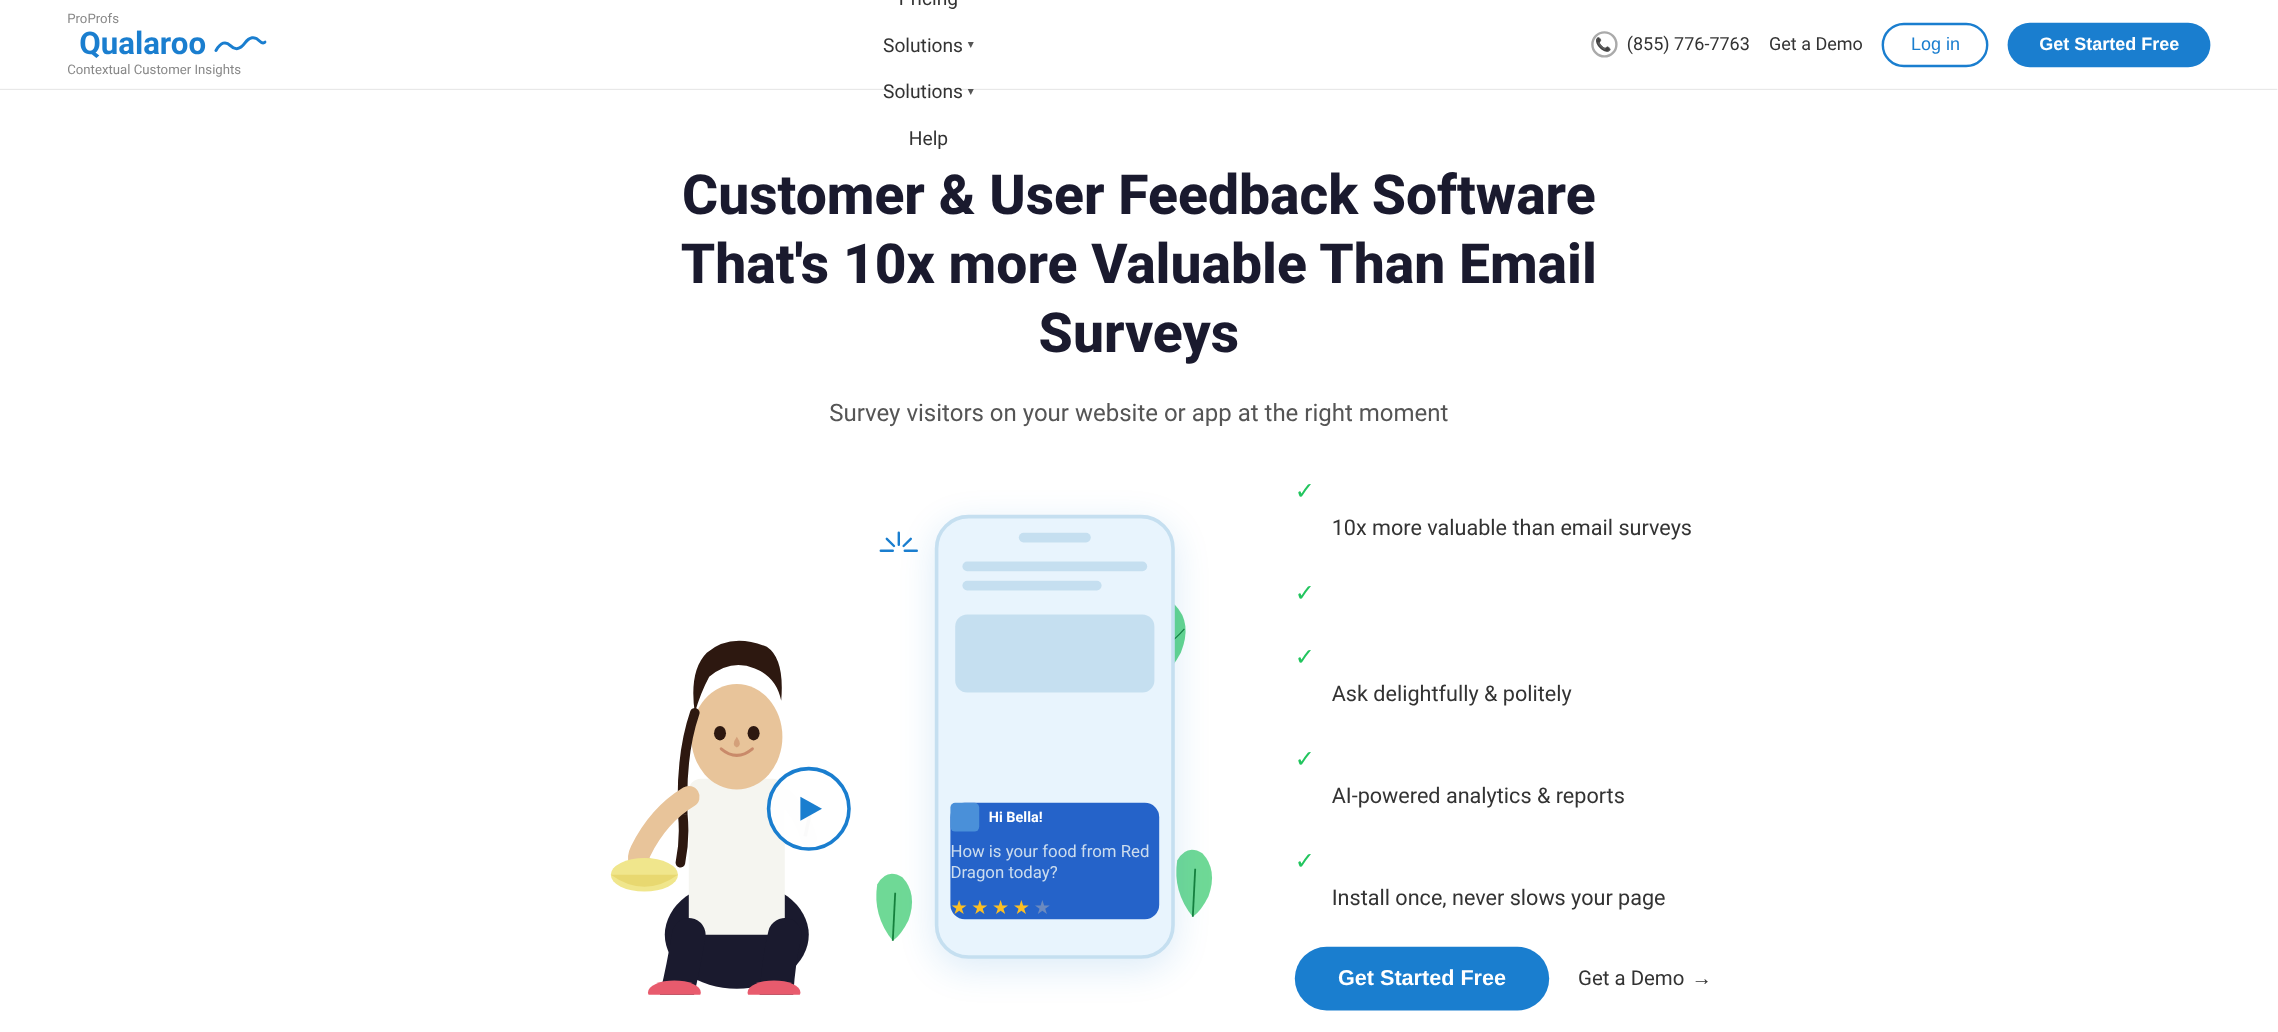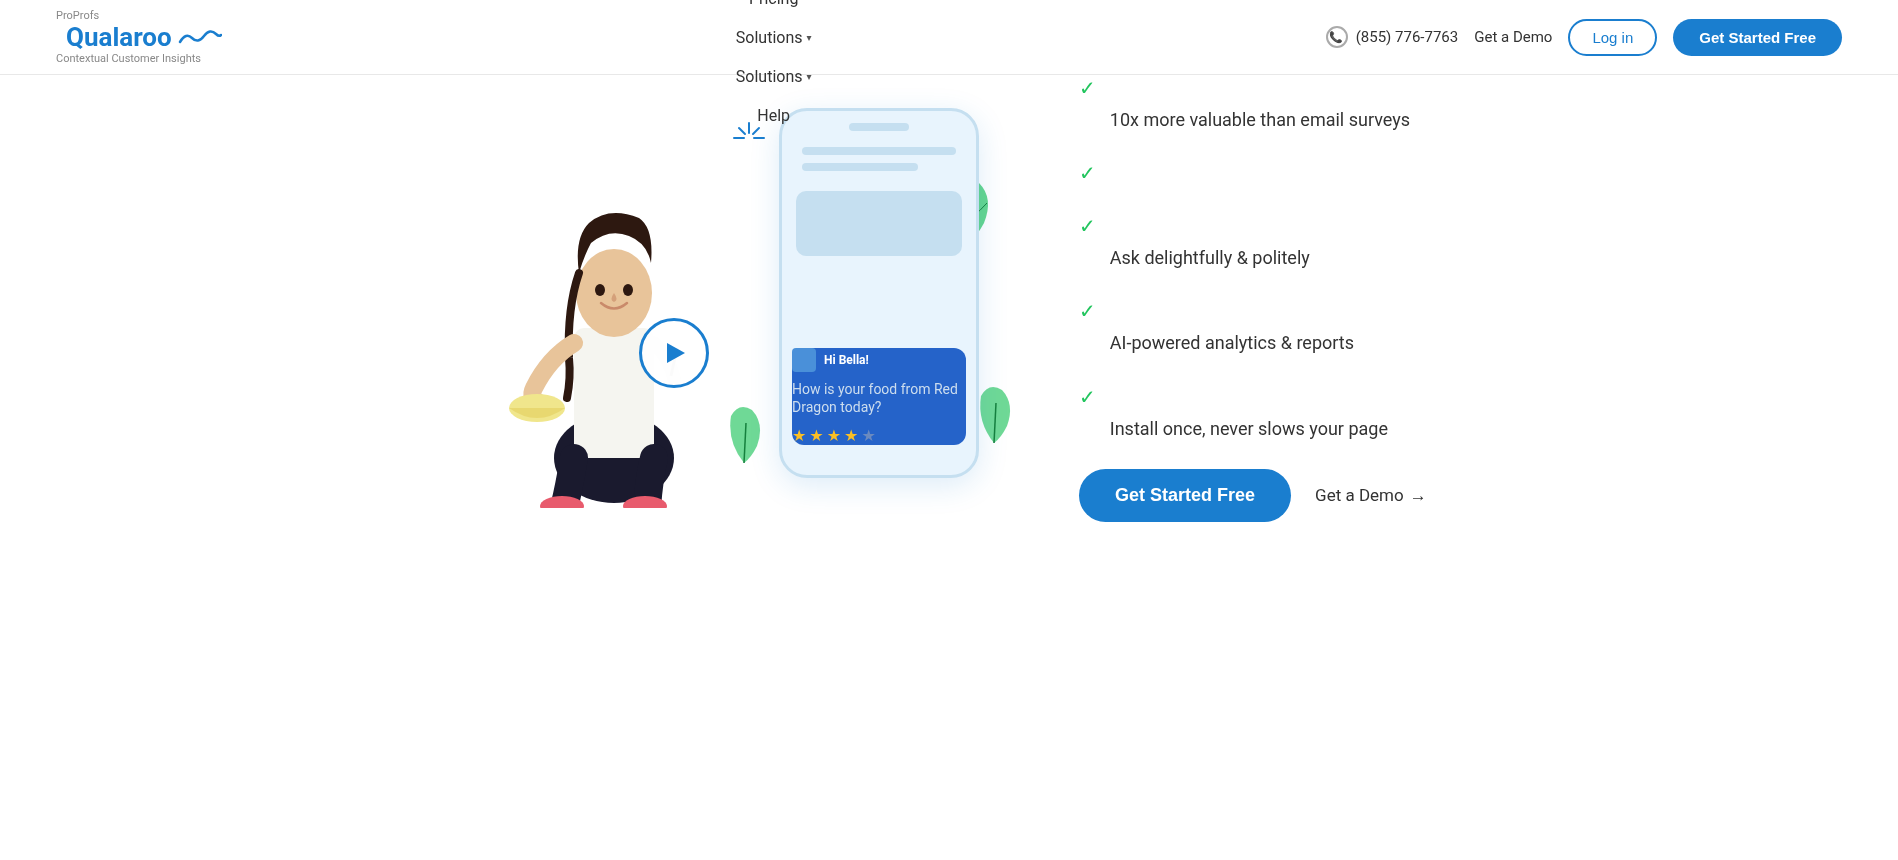--- a/index.html
+++ b/index.html
@@ -380,20 +380,24 @@
       <div class="phone-icon">📞</div>
       <span>(855) 776-7763</span>
     </div>
     <a class="get-demo">Get a Demo</a>
     <button class="btn-login">Log in</button>
     <button class="btn-cta">Get Started Free</button>
   </div>
 </header>
 
 <section>
+  <div class="hero">
+    <h1 class="hero-title">Customer &amp; User Feedback Software That's 10x more Valuable Than Email Surveys</h1>
+    <p class="hero-subtitle">Survey visitors on your website or app at the right moment</p>
+  </div>
 
   <div class="hero-content">
 
     <div class="illustration">
 
       <svg class="leaf leaf-1" viewBox="0 0 60 80">
         <path d="M30 75 Q10 50 15 20 Q25 5 40 15 Q55 30 45 55 Q38 68 30 75Z" fill="#22c55e" opacity="0.7"></path>
         <path d="M30 75 L32 30" stroke="#15803d" stroke-width="1.5" fill="none"></path>
         <path d="M32 50 Q42 42 48 35" stroke="#15803d" stroke-width="1" fill="none"></path>
         <path d="M31 60 Q20 52 16 44" stroke="#15803d" stroke-width="1" fill="none"></path>

